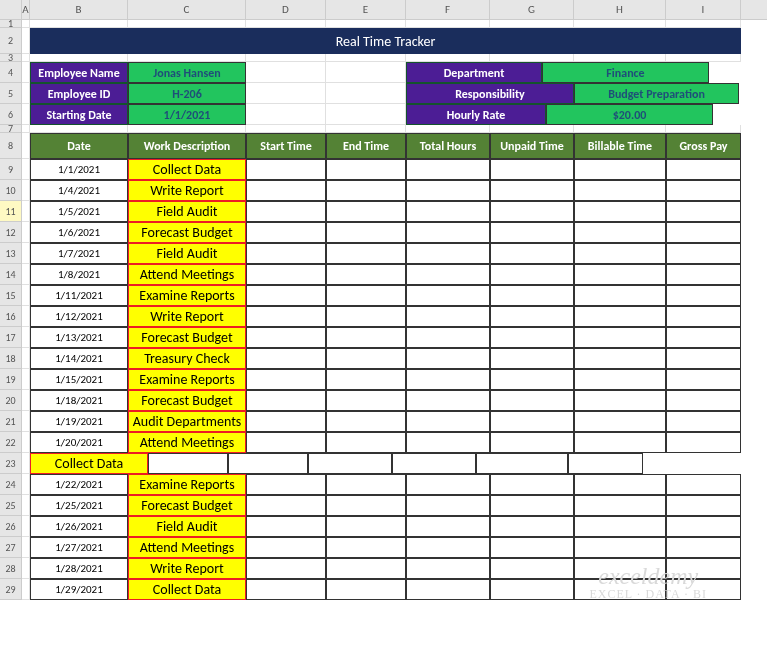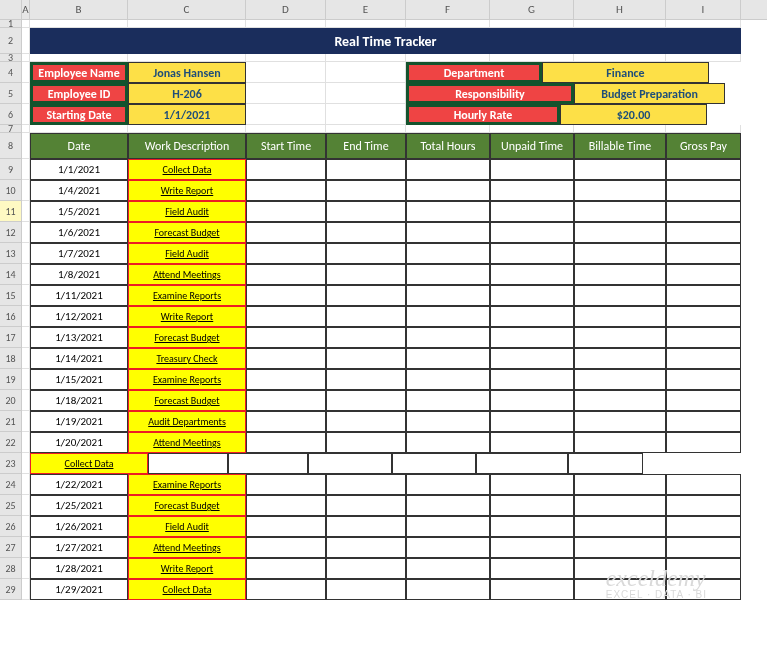--- a/index.html
+++ b/index.html
@@ -49,75 +49,74 @@
       display: flex;
       align-items: center;
       justify-content: center;
       overflow: hidden;
       white-space: nowrap;
     }
     .cell.a { width: 8px; }
     .title-bar {
       background: #1a2d5c;
       color: #fff;
-      font-weight: bold;
+      font-weight: normal;
       font-size: 14px;
       border: 1px solid #1a2d5c;
     }
     .label-green {
-      background: #ef4444;
+      background: #4c1d95;
       color: #fff;
       font-weight: bold;
-      border: 3px solid #14532d;
+      border: 1px solid #14532d;
     }
     .value-blue {
-      background: #fde047;
+      background: #22c55e;
       color: #1f4e79;
       font-weight: bold;
       border: 1px solid #333;
     }
     .th-green {
       background: #548235;
       color: #fff;
-      font-weight: normal;
+      font-weight: bold;
       border: 1px solid #333;
       font-size: 12px;
     }
     .td-data {
       border: 1px solid #333;
       background: #fff;
       font-size: 11px;
     }
     .td-yellow {
       border: 1px solid #ed1c24;
       background: #ffff00;
-      font-size: 10px;
-      text-decoration: underline;
+      font-size: 14px;
     }
     .td-empty {
       border: 1px solid #333;
       background: #fff;
     }
     .watermark {
       position: absolute;
       right: 60px;
       bottom: 55px;
       font-family: Georgia, serif;
       font-style: italic;
       font-size: 24px;
       color: #d9d9d9;
       pointer-events: none;
-      text-align: left;
+      text-align: center;
       line-height: 1;
     }
     .watermark .sub {
       display: block;
-      font-size: 10px;
+      font-size: 12px;
       font-style: normal;
-      font-family: Liberation Sans, sans-serif;
+      font-family: Liberation Serif, serif;
       letter-spacing: 1px;
       color: #d9d9d9;
     }
     .wB { width: 98px; }
     .wC { width: 118px; }
     .wD { width: 80px; }
     .wE { width: 80px; }
     .wF { width: 84px; }
     .wG { width: 84px; }
     .wH { width: 92px; }
@@ -184,32 +183,32 @@
   </div>
 
   <div class="content-row">
     <div class="row-header">5</div>
     <div class="cell a"></div>
     <div class="cell label-green wB">Employee ID</div>
     <div class="cell value-blue wC">H-206</div>
     <div class="cell wD"></div>
       <div class="cell wE"></div>
     <div class="cell label-green" style="width:168px">Responsibility</div>
-    <div class="cell value-blue" style="width:151px">Budget Preparation</div>
+    <div class="cell value-blue" style="width:165px">Budget Preparation</div>
   </div>
 
   <div class="content-row">
     <div class="row-header">6</div>
     <div class="cell a"></div>
     <div class="cell label-green wB">Starting Date</div>
     <div class="cell value-blue wC">1/1/2021</div>
     <div class="cell wD"></div>
       <div class="cell wE"></div>
-    <div class="cell label-green" style="width:154px">Hourly Rate</div>
-    <div class="cell value-blue" style="width:147px">$20.00</div>
+    <div class="cell label-green" style="width:140px">Hourly Rate</div>
+    <div class="cell value-blue" style="width:167px">$20.00</div>
   </div>
 
   <div class="content-row spacer">
     <div class="row-header">7</div>
     <div class="cell a"></div>
     <div class="cell wB"></div>
       <div class="cell wC"></div>
       <div class="cell wD"></div>
       <div class="cell wE"></div>
       <div class="cell wF"></div>

